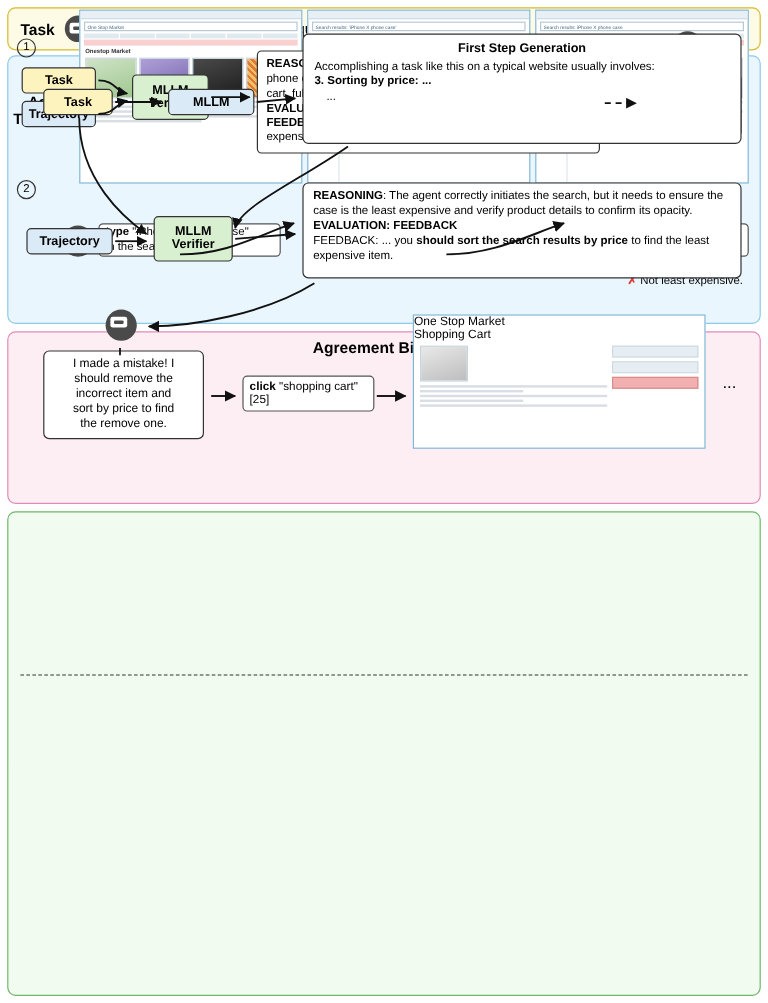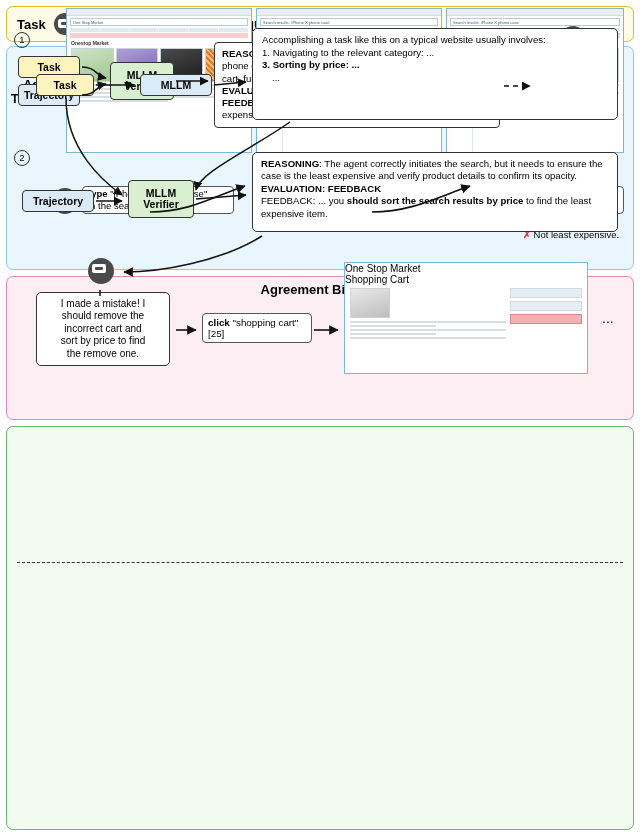--- a/index.html
+++ b/index.html
@@ -349,43 +349,43 @@
 </div>
 
 <div class="panel" id="sgv">
   <div class="dashline"></div>
 </div>
 <div class="circnum" id="num1">1</div>
 <div class="circnum" id="num2">2</div>
 <div class="node yellow" id="sgv-task">Task</div>
 <div class="node blue" id="sgv-mllm">MLLM</div>
 <div id="sgv-first">
+  <div class="hd">First Step Generation</div>
   <div>Accomplishing a task like this on a typical website usually involves:</div>
-  <div><span>1. </span><span>Navigating to the relevant category: ...</span></div>
   <div><b><span>3. </span><span>Sorting by price: ...</span></b></div>
   <div style="margin-left:10px;">...</div>
 </div>
 <div class="node blue" id="sgv-traj">Trajectory</div>
 <div class="node" id="sgv-verifier">
   <div>
     <div>MLLM</div>
     <div>Verifier</div>
   </div>
 </div>
 <div id="sgv-reason">
   <b>REASONING</b><span>: The agent correctly initiates the search, but it needs to ensure the case is the least expensive and verify product details to confirm its opacity.</span><br>
   <b>EVALUATION:</b><b> FEEDBACK</b><br>
   <span>FEEDBACK:</span><span> ... you </span><b>should sort the search results by price</b><span> to find the least expensive item.</span>
 </div>
 <span class="robot big" id="sgv-robot"></span>
 <div id="sgv-mistake">
   <div>
     <div>I made a mistake! I</div>
     <div>should remove the</div>
-    <div>incorrect cart and</div>
+    <div>incorrect item and</div>
     <div>sort by price to find</div>
     <div>the remove one.</div>
   </div>
 </div>
 <div id="sgv-click">
   <span><b>click</b> <span>"shopping cart" [25]</span></span>
 </div>
 <div id="sgv-shot">
   <div class="sbar"></div>
   <div class="urlbar">One Stop Market</div>

